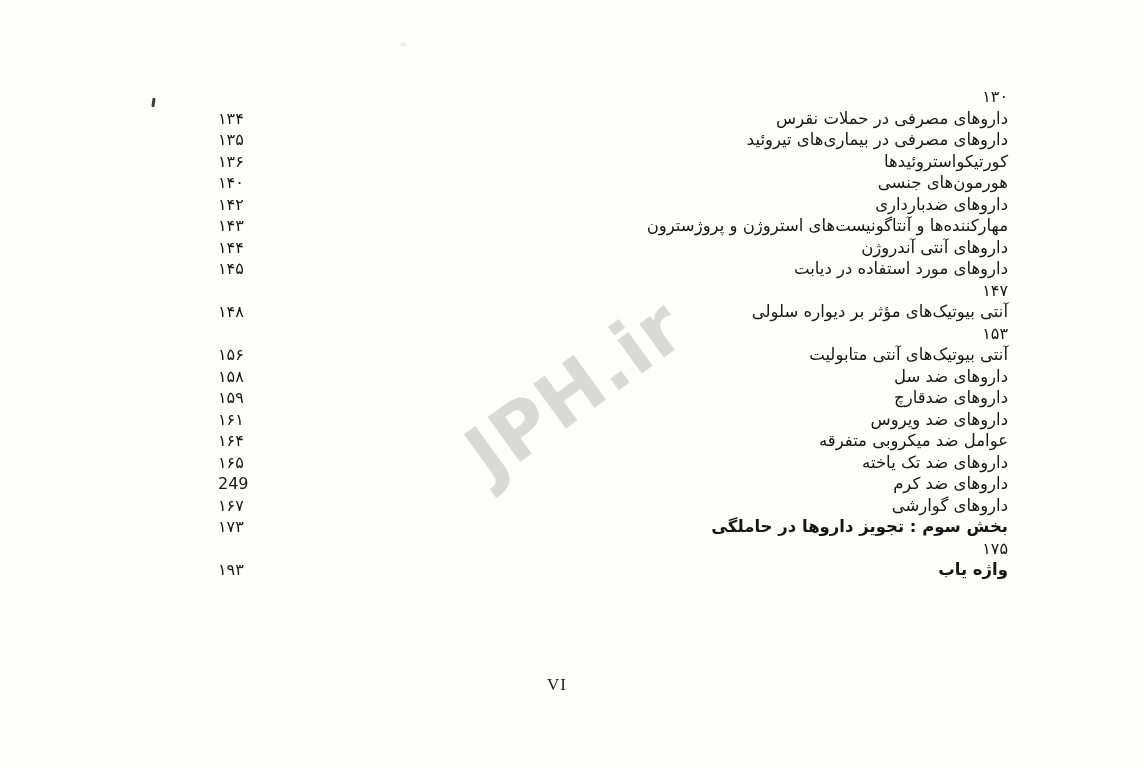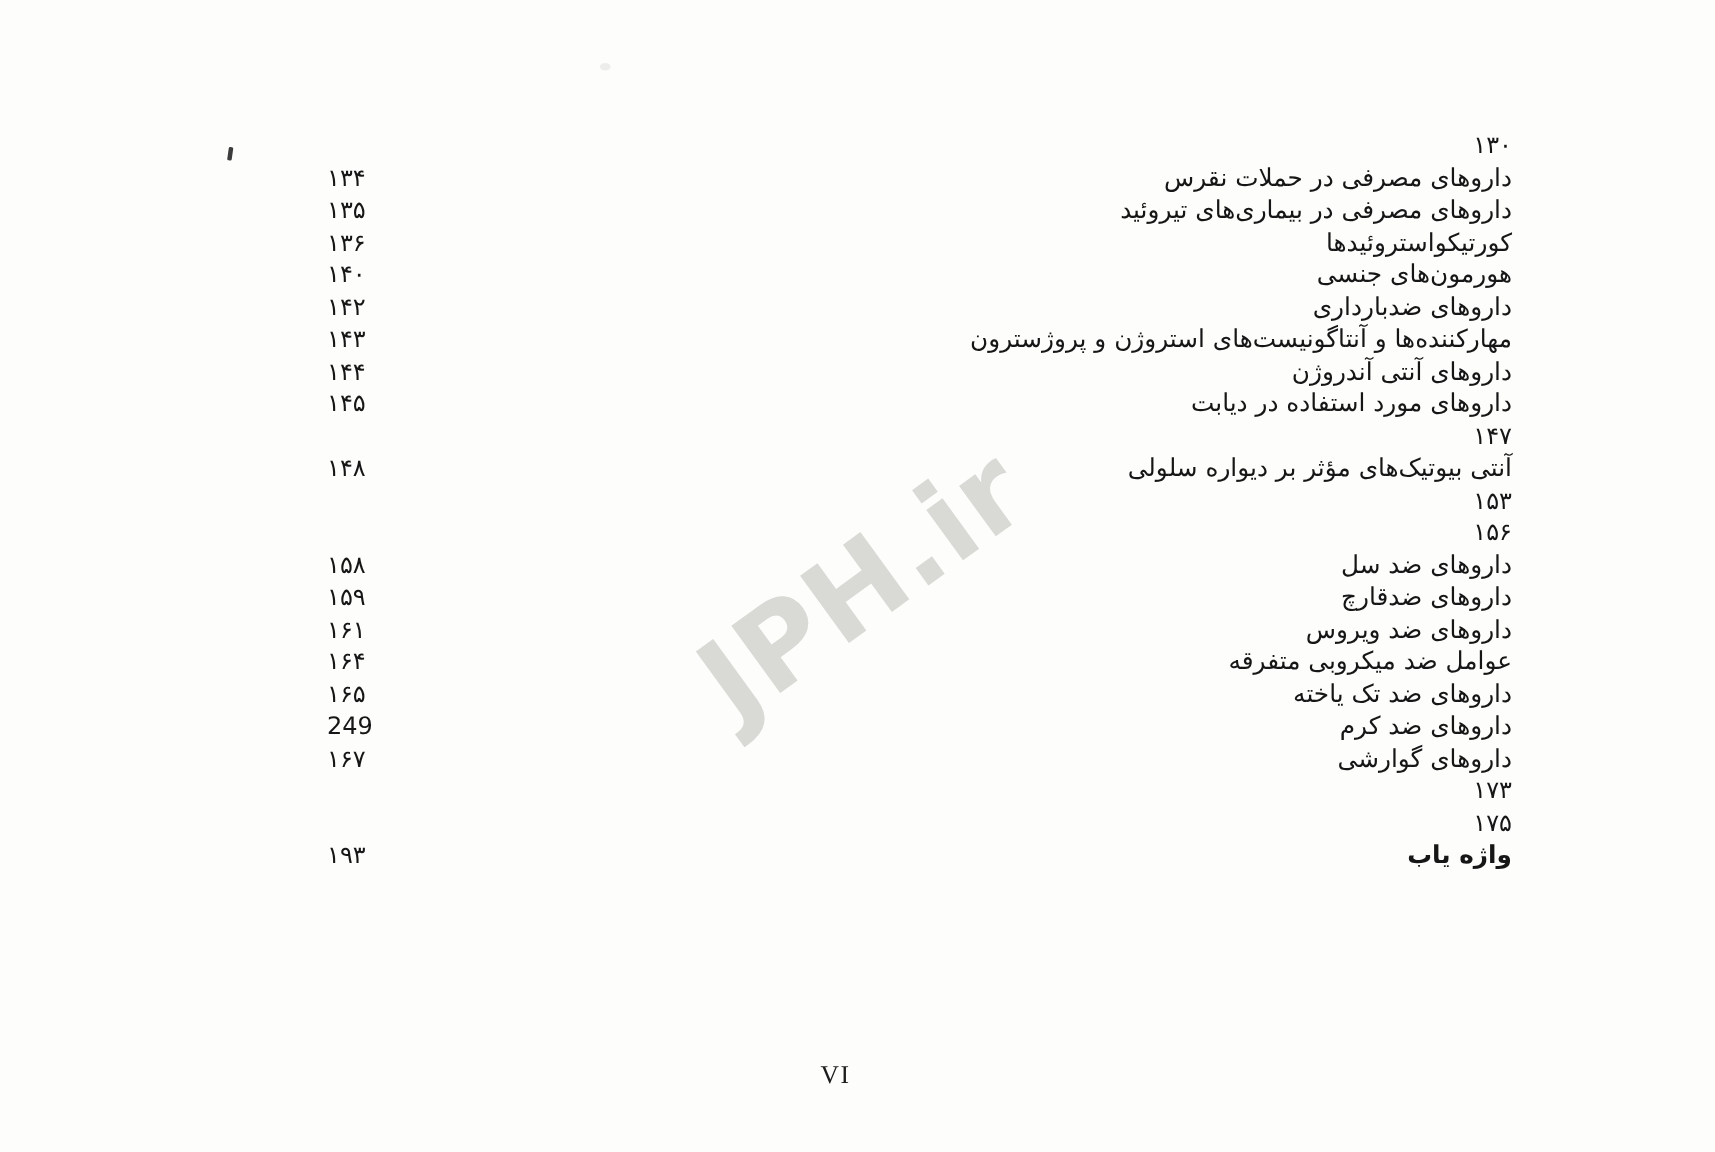--- a/index.html
+++ b/index.html
@@ -65,21 +65,20 @@
     position: absolute;
     left: 527px;
     top: 675px;
     width: 60px;
     text-align: center;
     font-family: "Liberation Serif", "DejaVu Serif", serif;
     font-size: 17px;
     letter-spacing: 1px;
     color: #1c1c1c;
     z-index: 2;
-    margin-top: 32px;
   }
   .speck-dark {
     position: absolute;
     left: 152px;
     top: 98px;
     width: 3px;
     height: 9px;
     background: #3c3c3c;
     border-radius: 1px;
     transform: rotate(8deg);
@@ -155,20 +154,21 @@
   <div class="toc-row">
     <span class="toc-title">آنتی بیوتیک‌های مؤثر بر دیواره سلولی</span>
     <span class="toc-page">۱۴۸</span>
   </div>
 
   <div class="toc-row">
     <span class="toc-page">۱۵۳</span>
   </div>
 
   <div class="toc-row">
+    <span class="toc-title">آنتی بیوتیک‌های آنتی متابولیت</span>
     <span class="toc-page">۱۵۶</span>
   </div>
 
   <div class="toc-row">
     <span class="toc-title">داروهای ضد سل</span>
     <span class="toc-page">۱۵۸</span>
   </div>
 
   <div class="toc-row">
     <span class="toc-title">داروهای ضدقارچ</span>
@@ -194,20 +194,21 @@
     <span class="toc-title">داروهای ضد کرم</span>
     <span class="toc-page">249</span>
   </div>
 
   <div class="toc-row">
     <span class="toc-title">داروهای گوارشی</span>
     <span class="toc-page">۱۶۷</span>
   </div>
 
   <div class="toc-row bold">
+    <span class="toc-title">بخش سوم : تجویز داروها در حاملگی</span>
     <span class="toc-page">۱۷۳</span>
   </div>
 
   <div class="toc-row">
     <span class="toc-page">۱۷۵</span>
   </div>
 
   <div class="toc-row bold">
     <span class="toc-title">واژه یاب</span>
     <span class="toc-page">۱۹۳</span>

